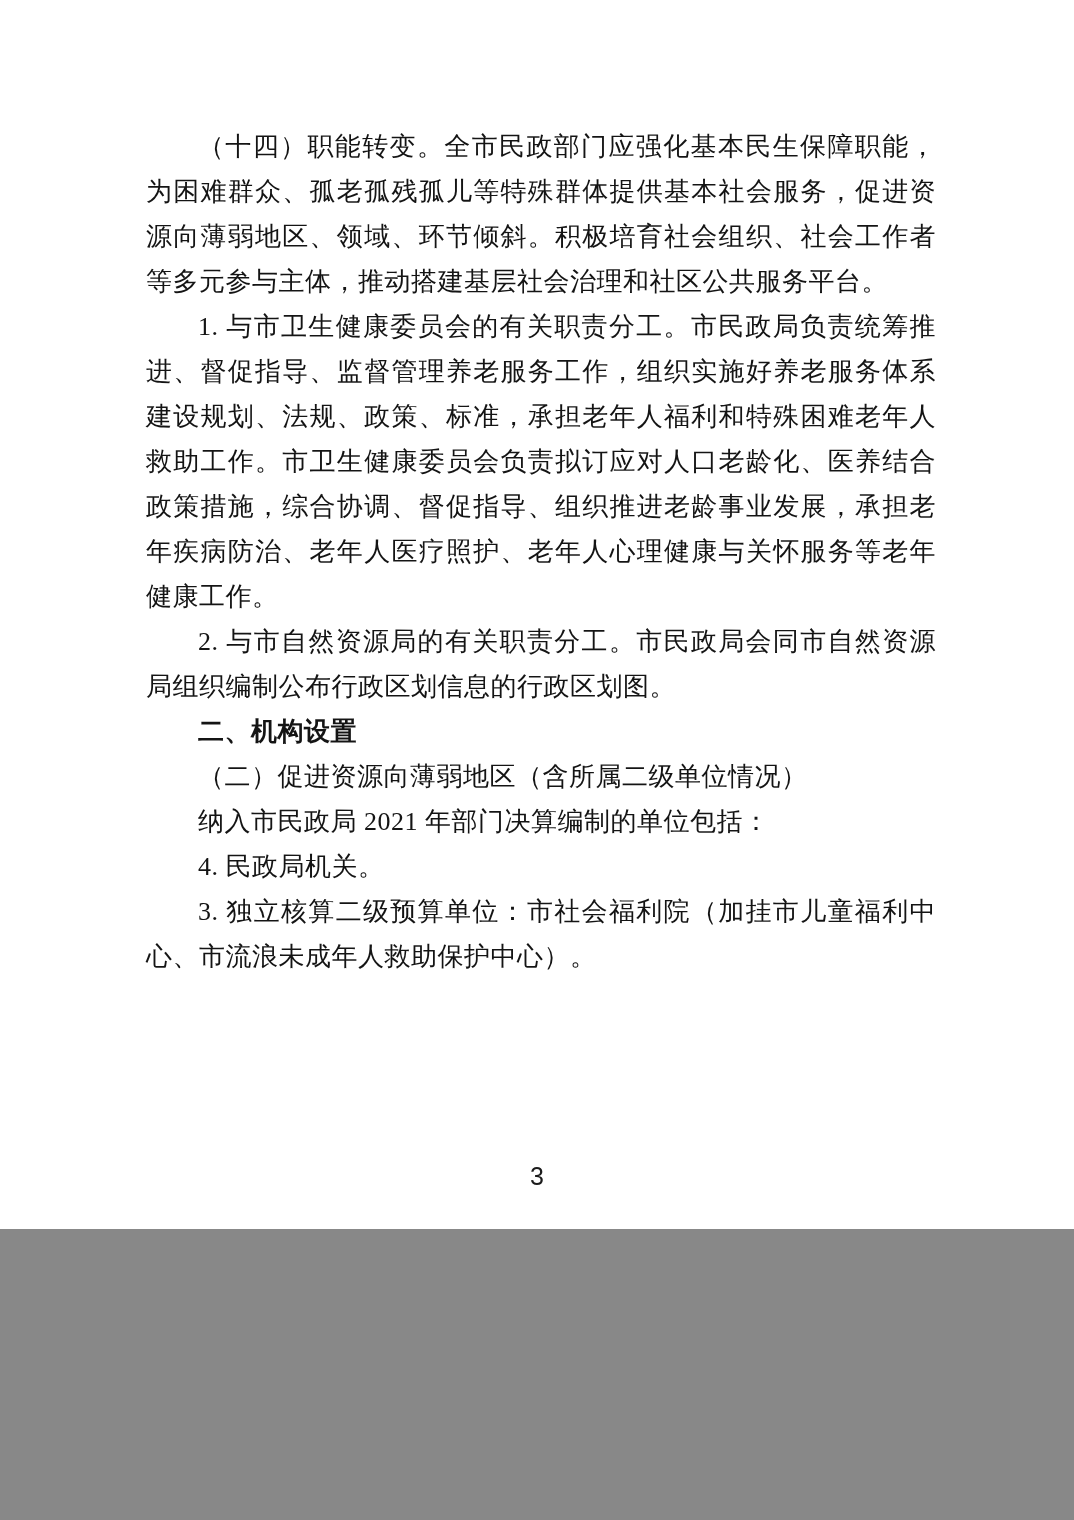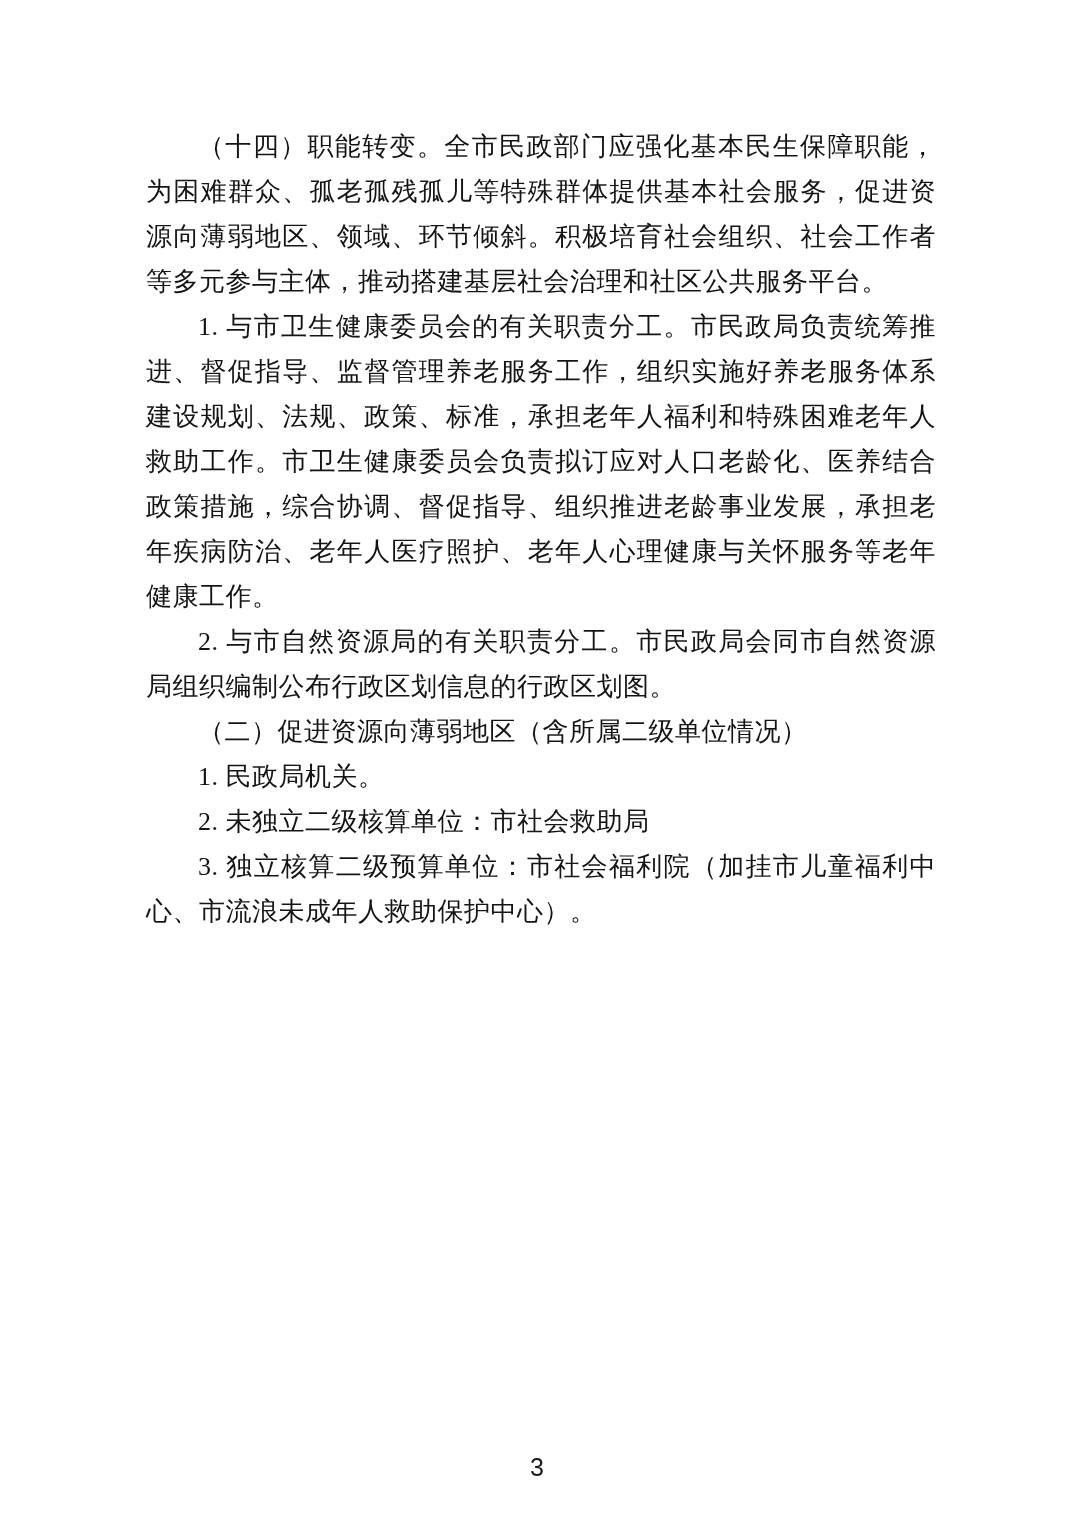--- a/index.html
+++ b/index.html
@@ -3,21 +3,21 @@
 <meta charset="utf-8">
 <style>
   html, body {
     margin: 0;
     padding: 0;
     background: #888;
   }
   .page {
     position: relative;
     width: 1074px;
-    height: 1520px;
+    height: 1229px;
     margin: 0 auto;
     background: #ffffff;
     overflow: hidden;
     font-family: "Liberation Serif", "DejaVu Serif", serif;
     color: #141414;
   }
   .content {
     position: absolute;
     left: 146px;
     top: 124px;
@@ -49,21 +49,22 @@
   }
 </style>
 </head>
 <body>
 
 <div class="page">
   <div class="content">
     <p>（十四）职能转变。全市民政部门应强化基本民生保障职能，为困难群众、孤老孤残孤儿等特殊群体提供基本社会服务，促进资源向薄弱地区、领域、环节倾斜。积极培育社会组织、社会工作者等多元参与主体，推动搭建基层社会治理和社区公共服务平台。</p>
     <p>1. 与市卫生健康委员会的有关职责分工。市民政局负责统筹推进、督促指导、监督管理养老服务工作，组织实施好养老服务体系建设规划、法规、政策、标准，承担老年人福利和特殊困难老年人救助工作。市卫生健康委员会负责拟订应对人口老龄化、医养结合政策措施，综合协调、督促指导、组织推进老龄事业发展，承担老年疾病防治、老年人医疗照护、老年人心理健康与关怀服务等老年健康工作。</p>
     <p>2. 与市自然资源局的有关职责分工。市民政局会同市自然资源局组织编制公布行政区划信息的行政区划图。</p>
+    <p class="section-heading">二、机构设置</p>
     <p>（二）促进资源向薄弱地区（含所属二级单位情况）</p>
-    <p>1. 民政局机关。</p>
-    <p>2. 未独立二级核算单位：市社会救助局</p>
+    <p>纳入市民政局 2021 年部门决算编制的单位包括：</p>
+    <p>4. 民政局机关。</p>
     <p>3. 独立核算二级预算单位：市社会福利院（加挂市儿童福利中心、市流浪未成年人救助保护中心）。</p>
   </div>
   <div class="page-footer">
     <span>3</span>
   </div>
 </div>
 
 </body></html>

